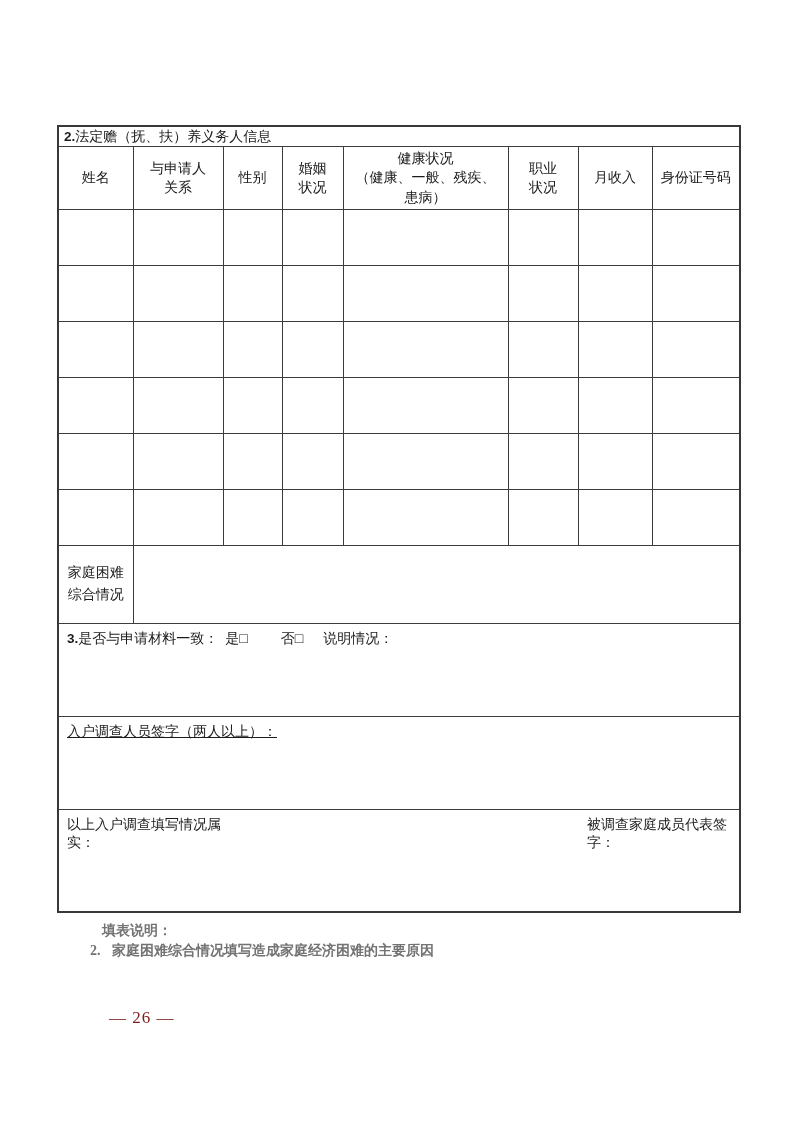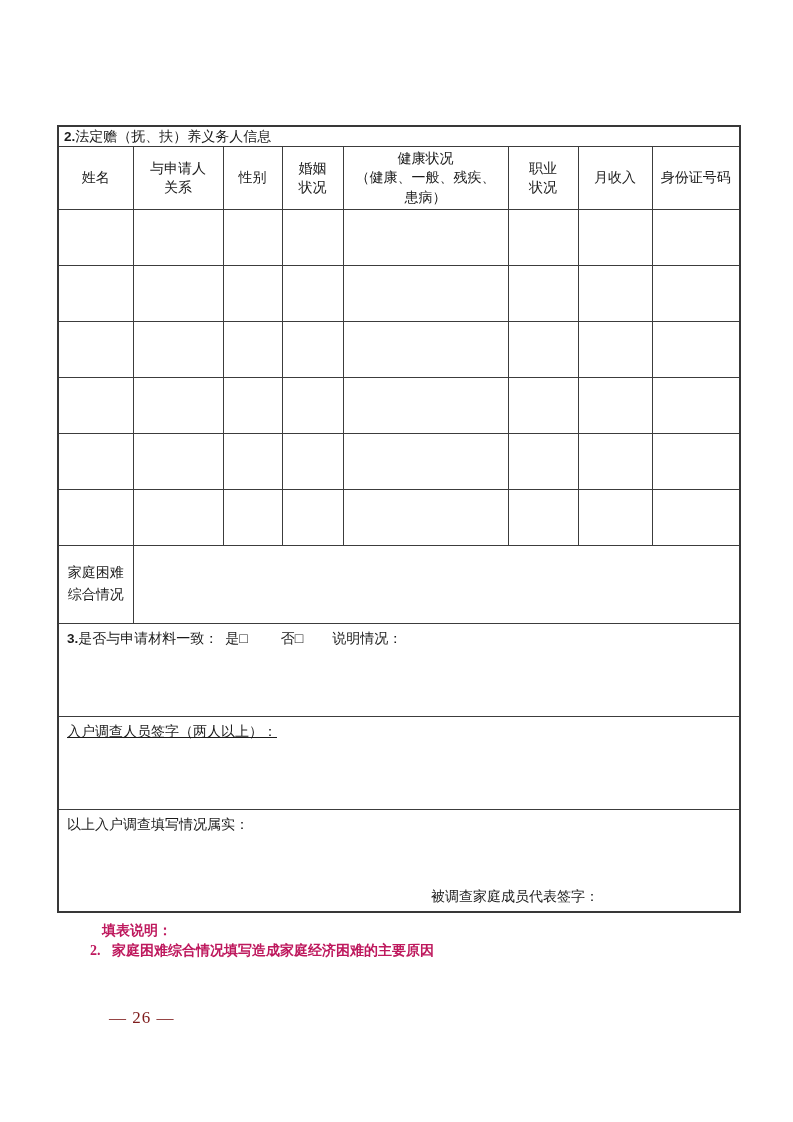--- a/index.html
+++ b/index.html
@@ -46,35 +46,35 @@
     height:78px;
     text-align:center;
     vertical-align:middle;
     line-height:1.6;
   }
   td.wide-cell { vertical-align:top; padding:6px 8px; }
   td.sec3-cell { height:93px; }
   td.surveyor-cell { height:93px;text-decoration:underline; }
   td.confirm-cell { height:103px; padding:6px 8px 5px 8px; }
   .confirm-inner {
-    display:flex; flex-direction:column; justify-content:space-between;
+    display:flex; flex-direction:row; justify-content:space-between;
     height:100%;
   }
   .rep-sign { padding-left:364px; font-size:14px;font-family:Liberation Serif, serif; }
   .cb { font-size:14px; }
   .gap-a { margin-left:7px; }
   .gap-b { margin-left:33px; }
-  .gap-c { margin-left:29px; }
+  .gap-c { margin-left:20px; }
   .notes {
     position:absolute; left:90px; top:921px;
     width:480px;
     font-weight:bold;
     font-size:14px;
     line-height:20px;
-    color:#be185d;
+    color:#737373;
   }
   .notes-title { margin-left:12px; }
   .note-num { display:inline-block; min-width:22px; }
   .page-num {
     position:absolute; left:109px; top:1008px;
     font-size:17px;
     color:#7f1d1d;
     letter-spacing:1px;
   }
 </style>

